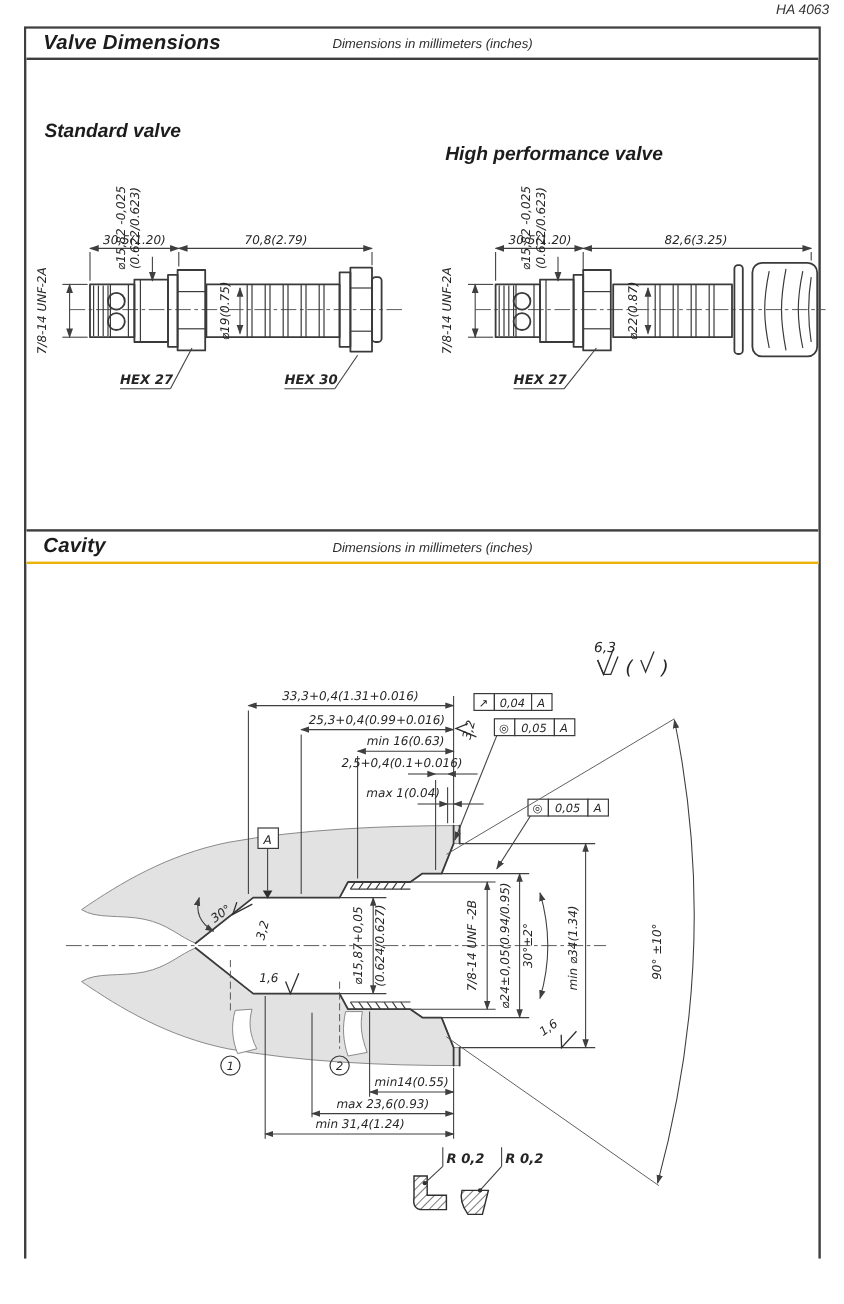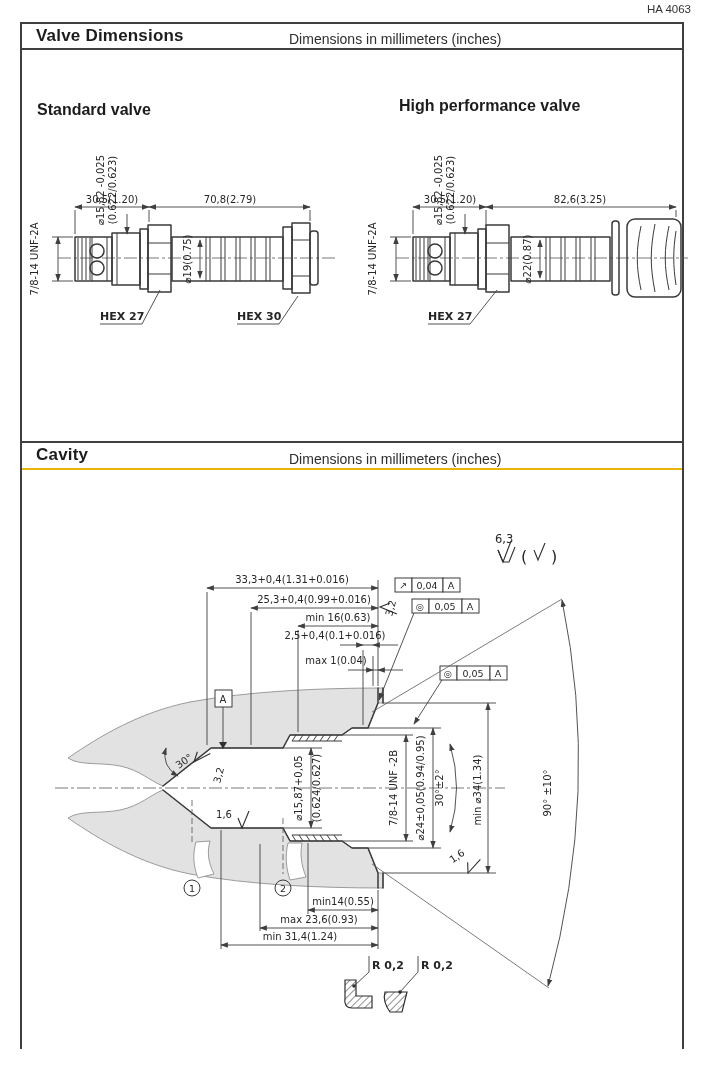--- a/index.html
+++ b/index.html
@@ -1,25 +1,25 @@
 <!DOCTYPE html>
 <html><head>
 <meta charset="utf-8">
 <style>
   html,body{margin:0;padding:0;background:#fff;}
   #page{position:relative;width:703px;height:1049px;background:#fff;
-        font-family:"Liberation Sans",sans-serif;color:#2a2a2a;overflow:hidden;}
+        font-family:"Liberation Sans",sans-serif;color:#2a2a2a;overflow:hidden;font-style:italic;}
   .docnum{position:absolute;top:3px;right:12px;font-size:11.5px;color:#333;}
   .frame{position:absolute;left:20px;top:22px;width:664px;height:1039px;
          border:2px solid #3f3f3f;box-sizing:border-box;}
   .band{position:absolute;left:22px;width:660px;background:#fff;}
   .band1{top:24px;height:24px;border-bottom:2.5px solid #3f3f3f;text-align:center;}
   .band2{top:441px;height:25px;border-top:2px solid #3f3f3f;border-bottom:2px solid #eab308;}
   .sec-title{position:absolute;left:14px;top:2px;font-size:17px;font-weight:bold;color:#1c1c1c;letter-spacing:.2px;}
-  .units{position:absolute;left:267px;top:8px;font-size:14px;color:#2e2e2e;}
+  .units{position:absolute;left:255px;top:8px;font-size:11px;color:#2e2e2e;}
   .band1 .units{top:7px;}
   .sub-label{position:absolute;font-size:16px;font-weight:bold;color:#1c1c1c;}
   svg{position:absolute;overflow:visible;}
   svg text{font-family:"DejaVu Sans",sans-serif;font-size:10px;fill:#262626;text-anchor:middle;}
   text.lab-b{font-weight:bold;font-size:11px;text-anchor:start;}
   text.fcf{font-size:9.5px;}
   text.small{font-size:9.5px;}
   text.big{font-size:11.5px;text-anchor:start;}
   text.paren{font-size:16px;text-anchor:start;}
   .dim{stroke:#3f3f3f;stroke-width:.9;fill:none;}
@@ -45,21 +45,21 @@
 
   <div class="docnum">HA 4063</div>
   <div class="frame"></div>
 
   <div class="band band1">
     <div class="sec-title">Valve Dimensions</div>
     <div class="units">Dimensions in millimeters (inches)</div>
   </div>
 
   <div class="sub-label" style="left:37px;top:101px;">Standard valve</div>
-  <div class="sub-label" style="left:371px;top:97px;margin-left:28px;">High performance valve</div>
+  <div class="sub-label" style="left:371px;top:120px;">High performance valve</div>
 
   <svg style="left:25px;top:130px;" width="332" height="212" viewBox="25 130 332 212">
     <defs>
       <marker id="a1" viewBox="0 0 10 10" refX="9" refY="5" markerWidth="9" markerHeight="9" orient="auto-start-reverse">
         <path d="M0,1.5 L10,5 L0,8.5 z" fill="#3f3f3f"></path>
       </marker>
     </defs>
     <g>
       <line class="dim" x1="75" y1="210" x2="75" y2="234"></line>
       <line class="dim" x1="149" y1="210" x2="149" y2="222"></line>

